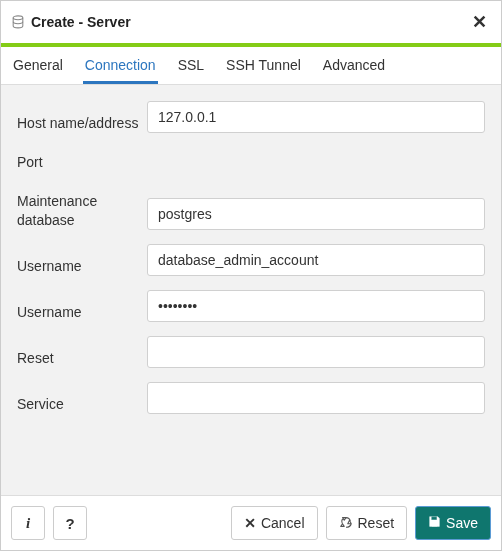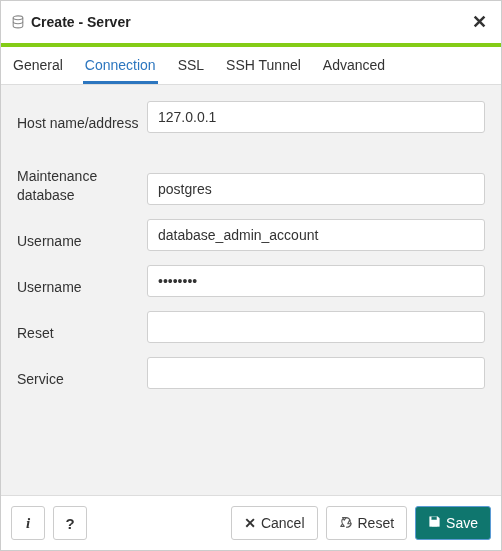--- a/index.html
+++ b/index.html
@@ -170,20 +170,21 @@
   </div>
 
   <div class="form-area">
 
     <div class="form-row">
       <div class="label">Host name/address</div>
       <div class="field"><input type="text" value="127.0.0.1" style=""></div>
     </div>
 
     <div class="form-row">
+      <div class="label">Port</div>
     </div>
 
     <div class="form-row">
       <div class="label">Maintenance database</div>
       <div class="field"><input type="text" value="postgres" style=""></div>
     </div>
 
     <div class="form-row">
       <div class="label">Username</div>
       <div class="field"><input type="text" value="database_admin_account" style=""></div>

